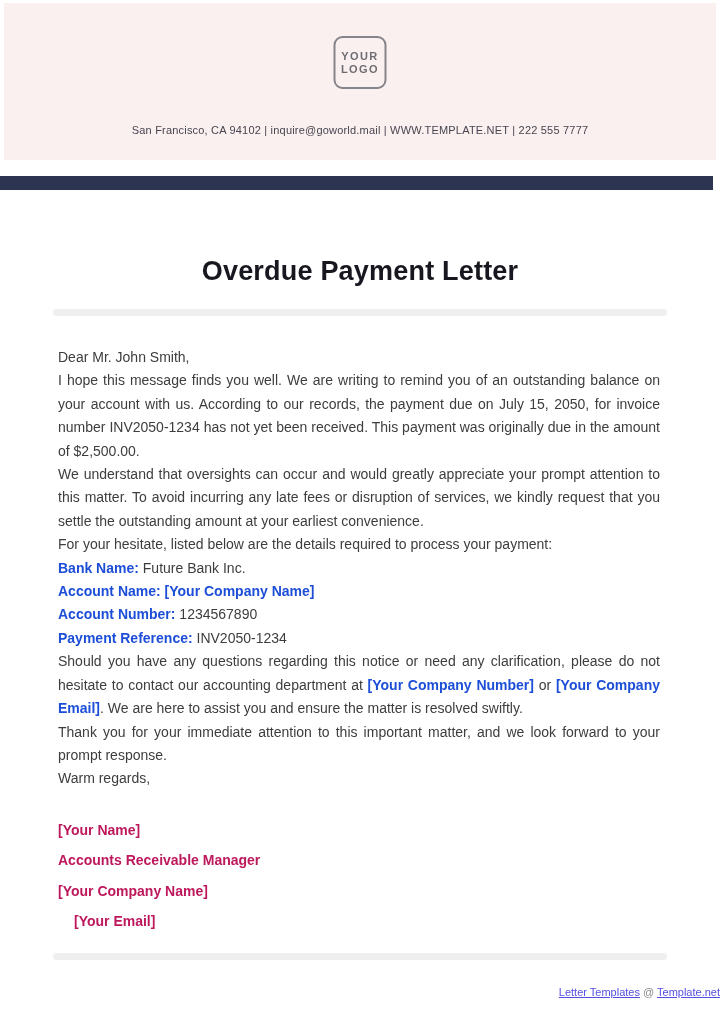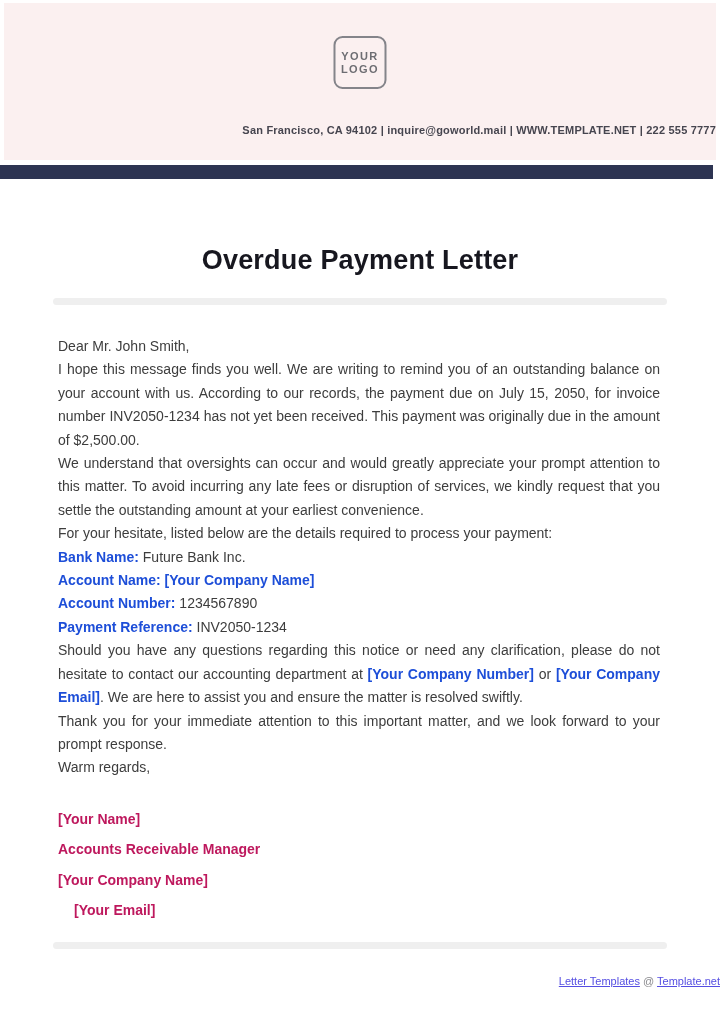--- a/index.html
+++ b/index.html
@@ -9,21 +9,21 @@
   .page {
     position: relative;
     width: 720px;
     height: 1019px;
     background: #ffffff;
     overflow: hidden;
   }
 
   
   .letterhead {
-    margin: 3px 4px 5px 4px;
+    margin: 3px 4px 16px 4px;
     height: 157px;
     background: #fbf0f0;
     position: relative;
   }
   .logo-box {
     position: absolute;
     top: 33px;
     left: 50%;
     transform: translateX(-50%);
     width: 53px;
@@ -38,25 +38,24 @@
     font-size: 11px;
     font-weight: 600;
     letter-spacing: 1.4px;
     line-height: 13px;
   }
   .contact-line {
     position: absolute;
     bottom: 24px;
     left: 0;
     right: 0;
-    text-align: right;
+    text-align: center;
     font-size: 11px;
     letter-spacing: 0.2px;
     color: #46454f;
-    font-weight: bold;
   }
 
   .accent-bar {
     height: 14px;
     margin-right: 7px;
     background: #2d3452;
   }
 
   
   .doc-title {

